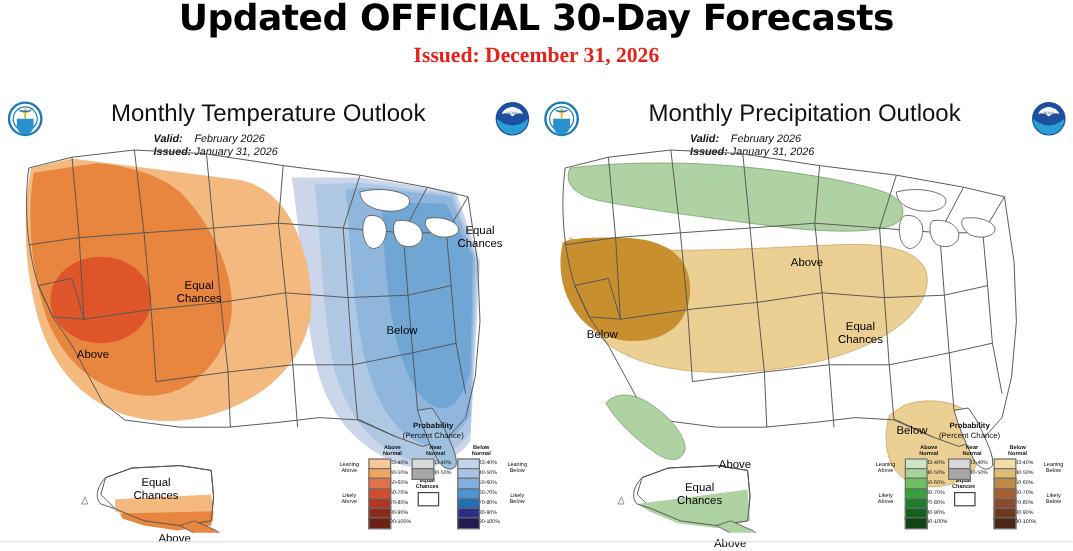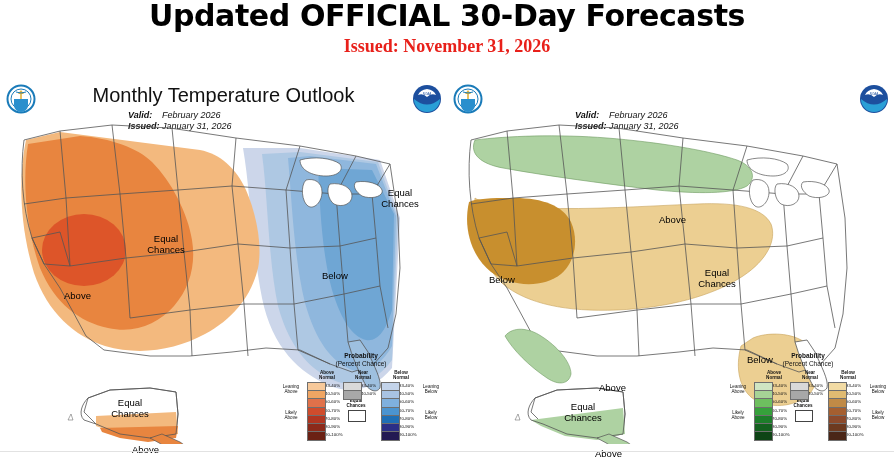--- a/index.html
+++ b/index.html
@@ -81,21 +81,21 @@
   .footer-rule{
     position:absolute;left:0;top:451px;width:894px;height:1px;background:#e2e2e2;
   }
 </style>
 </head>
 <body>
 
 <div class="page">
 
   <div class="main-title">Updated OFFICIAL 30-Day Forecasts</div>
-  <div class="issued-line">Issued: November 31, 2026</div>
+  <div class="issued-line">Issued: December 31, 2026</div>
 
   <div class="panel panel-left">
 
     <div class="logo logo-nws">
       <svg width="30" height="30" viewBox="0 0 30 30">
         <circle cx="15" cy="15" r="13.5" fill="#ffffff" stroke="#1a7bb9" stroke-width="2"></circle>
         <circle cx="15" cy="15" r="10" fill="#ffffff" stroke="#1a7bb9" stroke-width="1"></circle>
         <path d="M8 15 h14 v6 a7 7 0 0 1 -14 0 z" fill="#2a8fcd"></path>
         <path d="M15 6 l3 4 h-6 z" fill="#e3b33c"></path>
         <rect x="14.2" y="9" width="1.6" height="6" fill="#e3b33c"></rect>
@@ -319,20 +319,21 @@
     <div class="logo logo-noaa">
       <svg width="30" height="30" viewBox="0 0 30 30">
         <circle cx="15" cy="15" r="14" fill="#ffffff"></circle>
         <path d="M15 1 a14 14 0 0 1 14 14 a14 14 0 0 1 -28 0 a14 14 0 0 1 14 -14 z" fill="#1d4f9e"></path>
         <path d="M2 15 a13 13 0 0 0 26 0 q-13 11 -26 0 z" fill="#2a9fd6"></path>
         <path d="M15 5 q-7 1 -9 6 q5 -2 9 2 q4 -4 9 -2 q-2 -5 -9 -6 z" fill="#ffffff"></path>
         <text x="15" y="11" font-size="3" fill="#1d4f9e" text-anchor="middle" font-family="Liberation Sans, sans-serif">NOAA</text>
       </svg>
     </div>
 
+    <div class="panel-title">Monthly Precipitation Outlook</div>
 
     <div class="valid-block">
       <div class="row"><span class="lbl">Valid:</span><span>February 2026</span></div>
       <div class="row"><span class="lbl">Issued:</span><span>January 31, 2026</span></div>
     </div>
 
     <div class="map">
       <svg width="447" height="346" viewBox="0 0 447 346">
 
         <path d="M28 42 C60 38 110 36 160 40 C210 44 260 52 290 62 C306 68 310 80 300 88 C286 96 250 96 210 92 C160 86 100 78 56 70 C34 66 22 56 28 42 Z" fill="#aed2a2" stroke="#6e9a62" stroke-width="0.6"></path>

